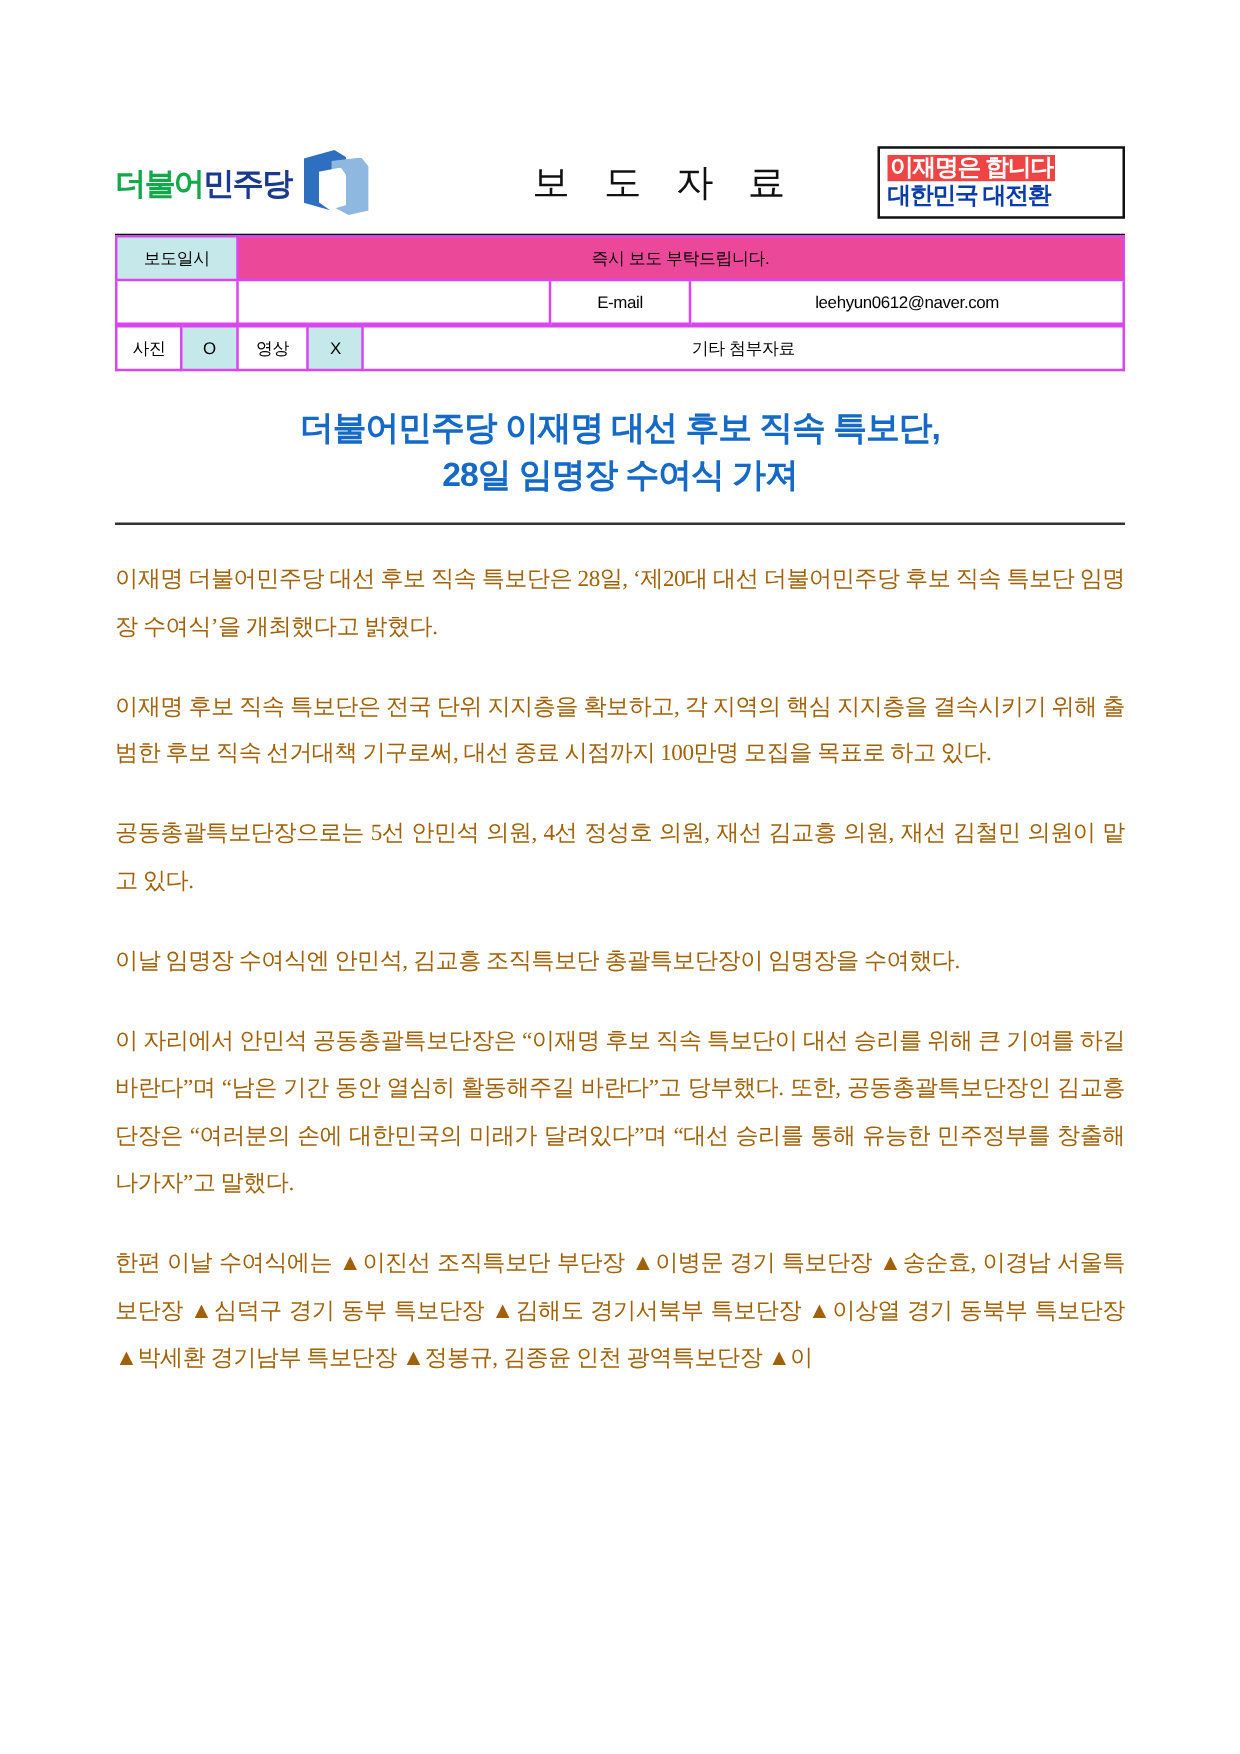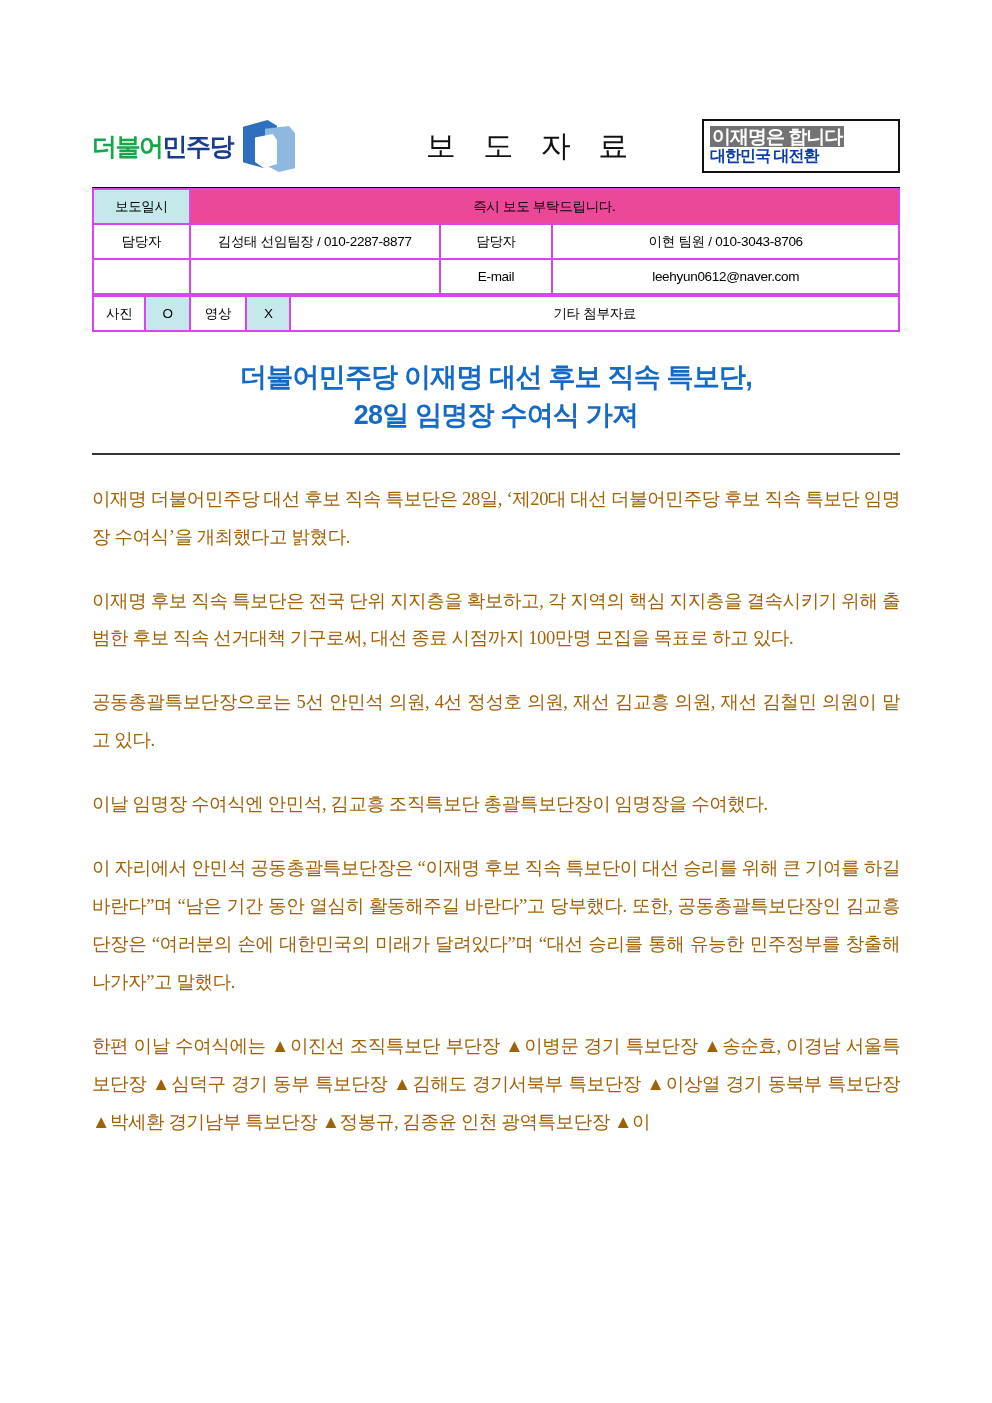--- a/index.html
+++ b/index.html
@@ -95,26 +95,26 @@
     font-weight: bold;
     line-height: 1.12;
   }
   .slogan .l1 {
     font-size: 19px;
     letter-spacing: -1px;
     color: #0b3da8;
     white-space: nowrap;
   }
   .slogan .l1 .hl {
-    background: #737373;
+    background: #ef4444;
     color: #ffffff;
     padding: 0 2px;
   }
   .slogan .l2 {
-    font-size: 16px;
+    font-size: 19px;
     letter-spacing: -1px;
     color: #0b3da8;
     white-space: nowrap;
   }
 
   
   table.info {
     width: 100%;
     border-collapse: collapse;
     font-family: "Liberation Sans", sans-serif;
@@ -202,26 +202,20 @@
     <colgroup>
       <col style="width:12%">
       <col style="width:31%">
       <col style="width:14%">
       <col style="width:43%">
     </colgroup>
     <tbody>
       <tr>
         <td class="cyan">보도일시</td>
         <td class="cyanwide" colspan="3">즉시 보도 부탁드립니다.</td>
-      </tr>
-      <tr>
-        <td>담당자</td>
-        <td>김성태 선임팀장 / 010-2287-8877</td>
-        <td>담당자</td>
-        <td>이현 팀원 / 010-3043-8706</td>
       </tr>
       <tr>
         <td></td>
         <td></td>
         <td>E-mail</td>
         <td>leehyun0612@naver.com</td>
       </tr>
     </tbody>
   </table>
 

